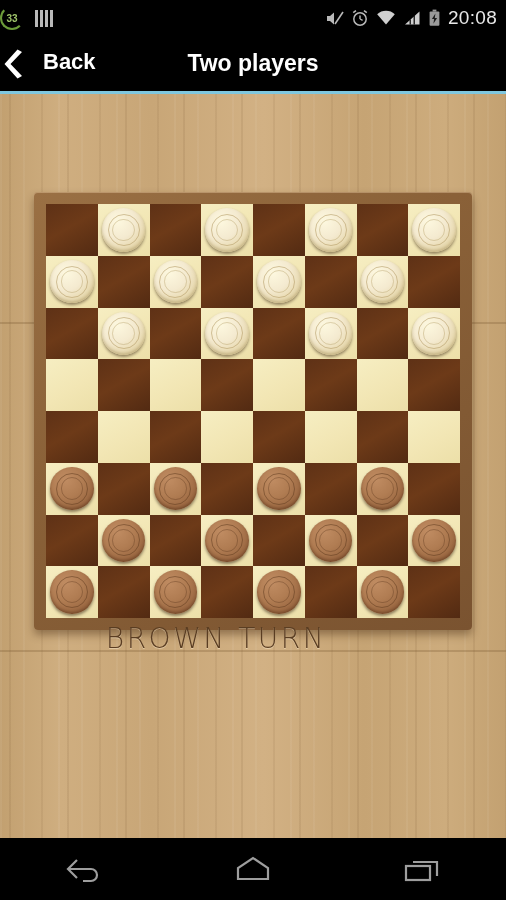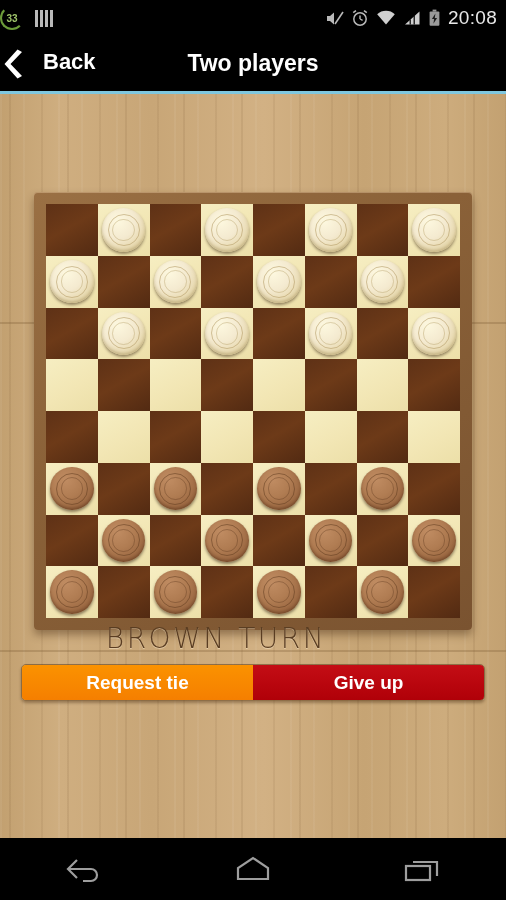--- a/index.html
+++ b/index.html
@@ -380,24 +380,20 @@
             <div class="ring1"></div>
             <div class="ring2"></div>
           </div>
         </div>
         <div class="sq dark"></div>
       </div>
   </div>
 
   <div class="turn-text">BROWN TURN</div>
 
-  <div class="btn-row">
-    <div class="btn tie">Request tie</div>
-    <div class="btn give">Give up</div>
-  </div>
 
   <div class="navbar">
     <div class="nav-btn">
       <svg width="42" height="30" viewBox="0 0 42 30">
         <path d="M14 6 L5 15 L14 24" fill="none" stroke="#9e9e9e" stroke-width="2.2"></path>
         <path d="M5 15 H28 a6 6 0 0 1 0 12 H20" fill="none" stroke="#9e9e9e" stroke-width="2.2"></path>
       </svg>
     </div>
     <div class="nav-btn">
       <svg width="42" height="30" viewBox="0 0 42 30">

